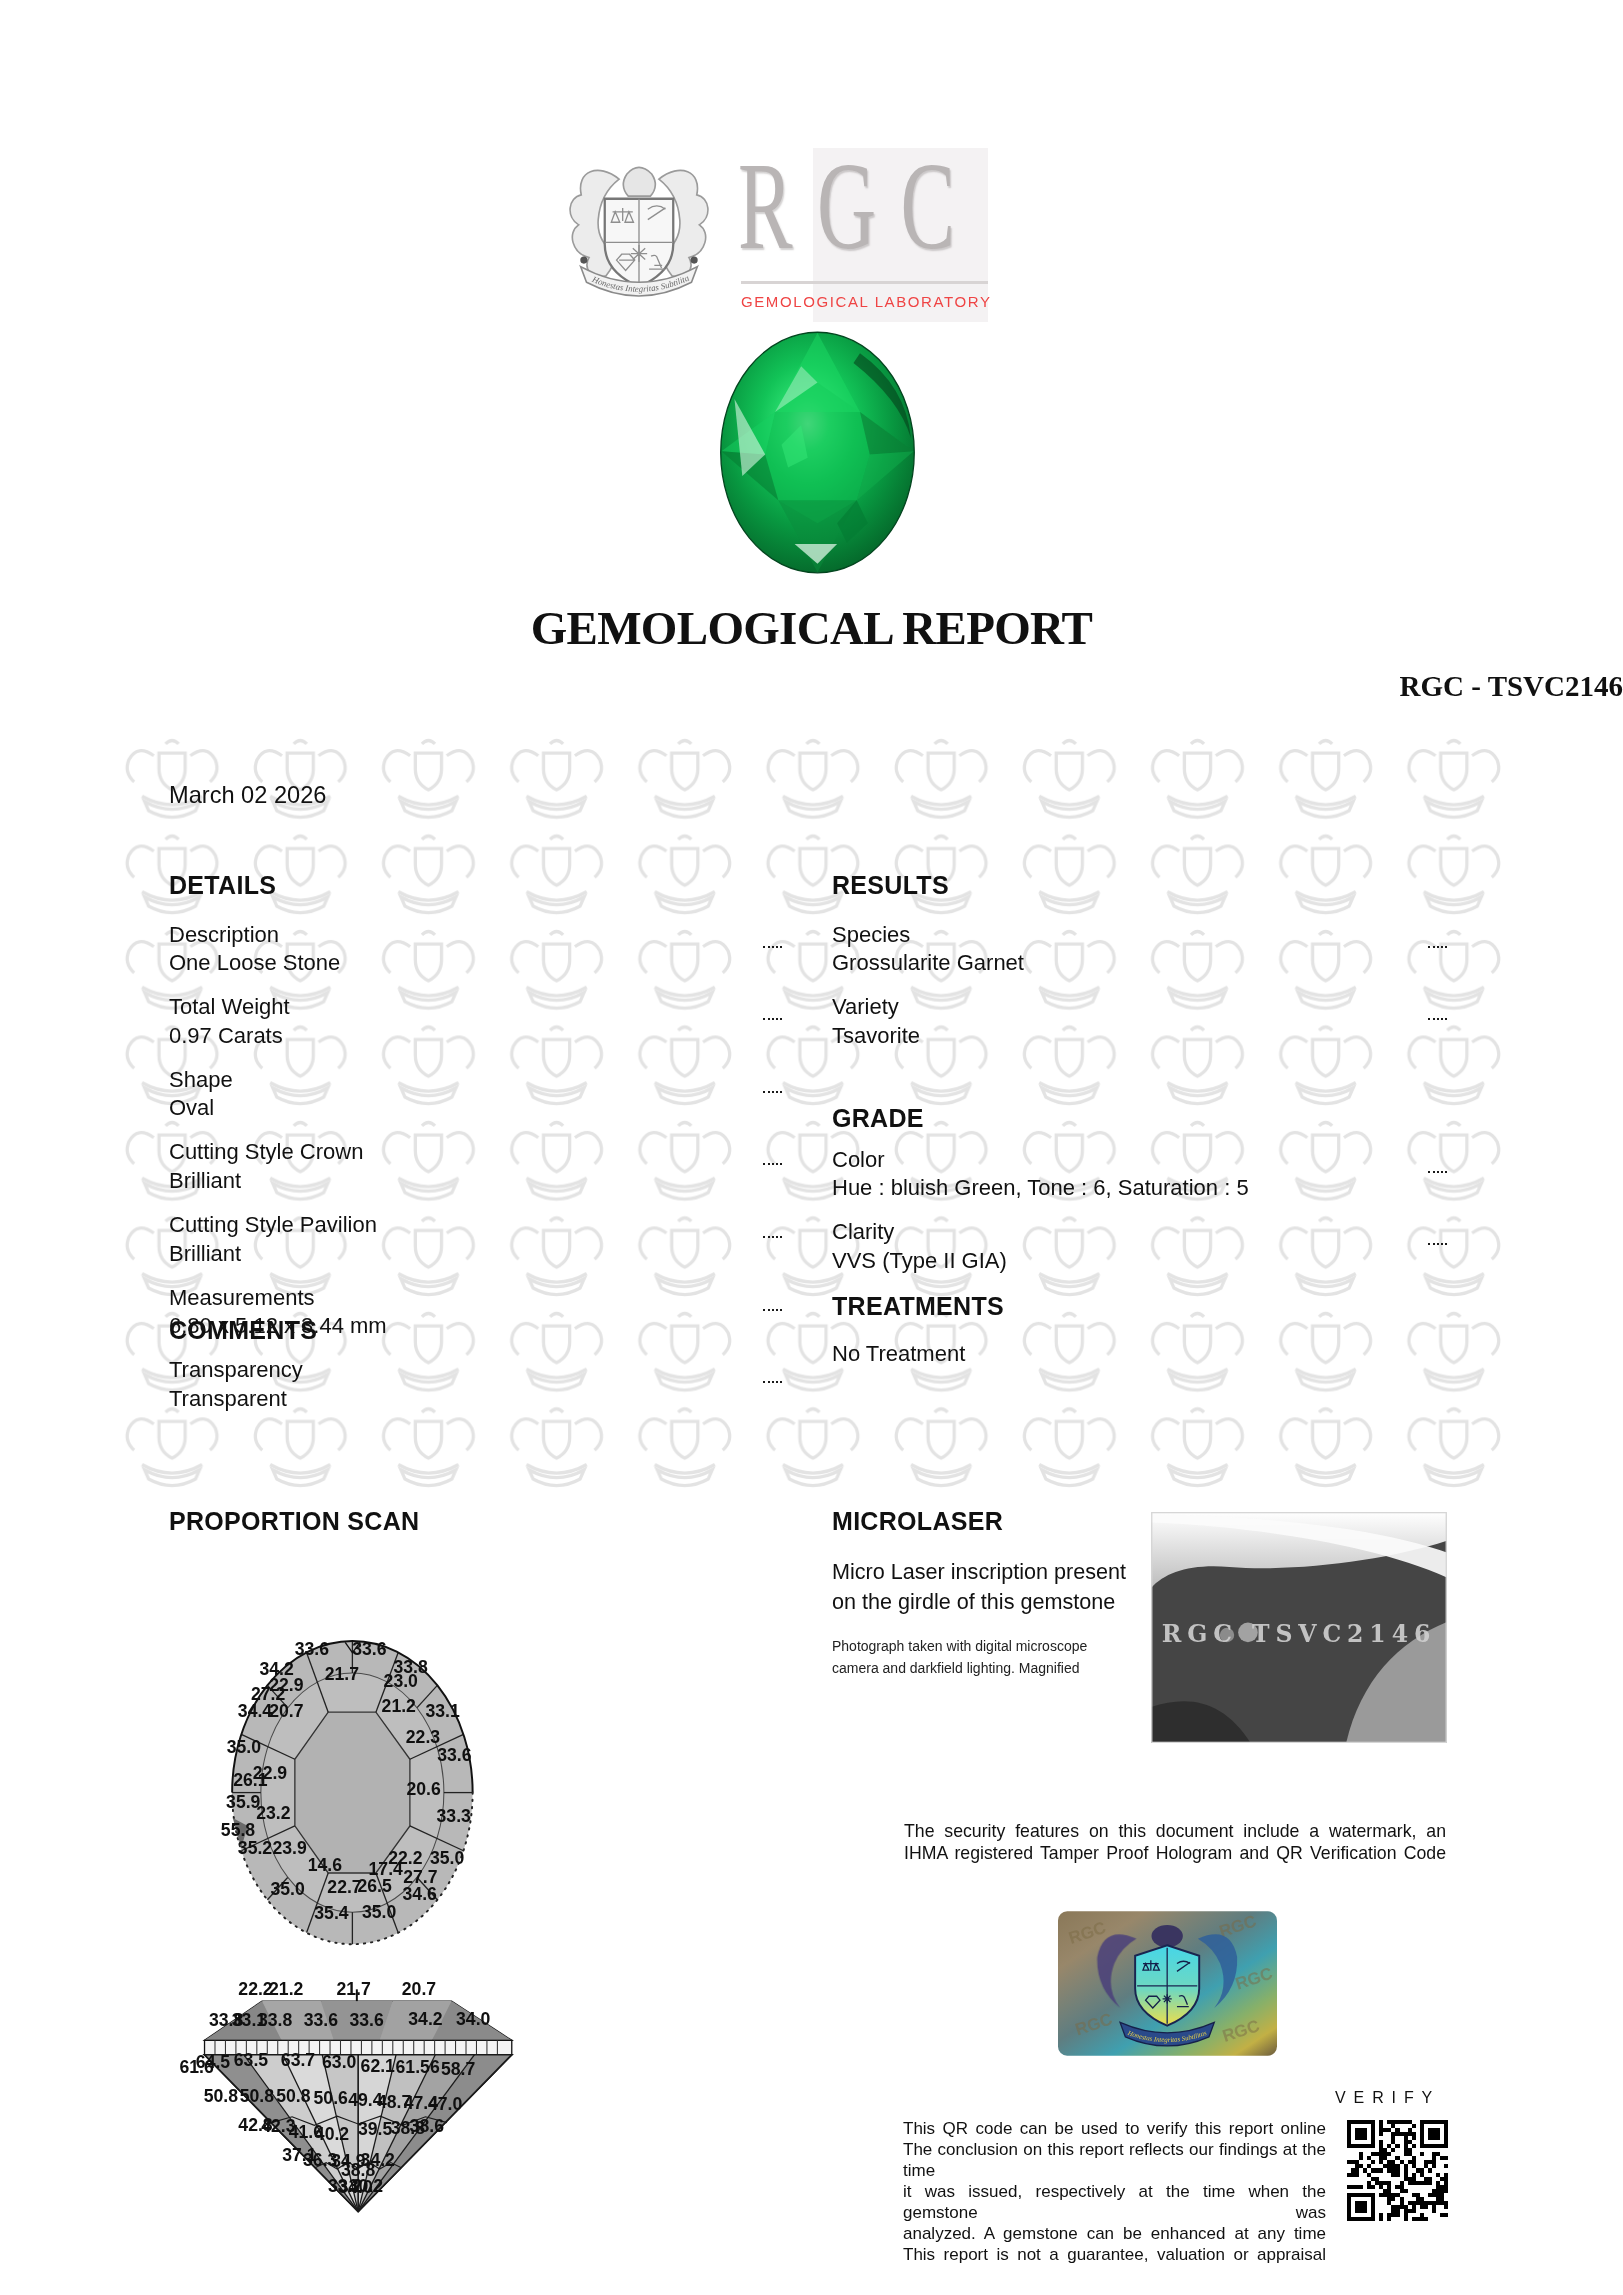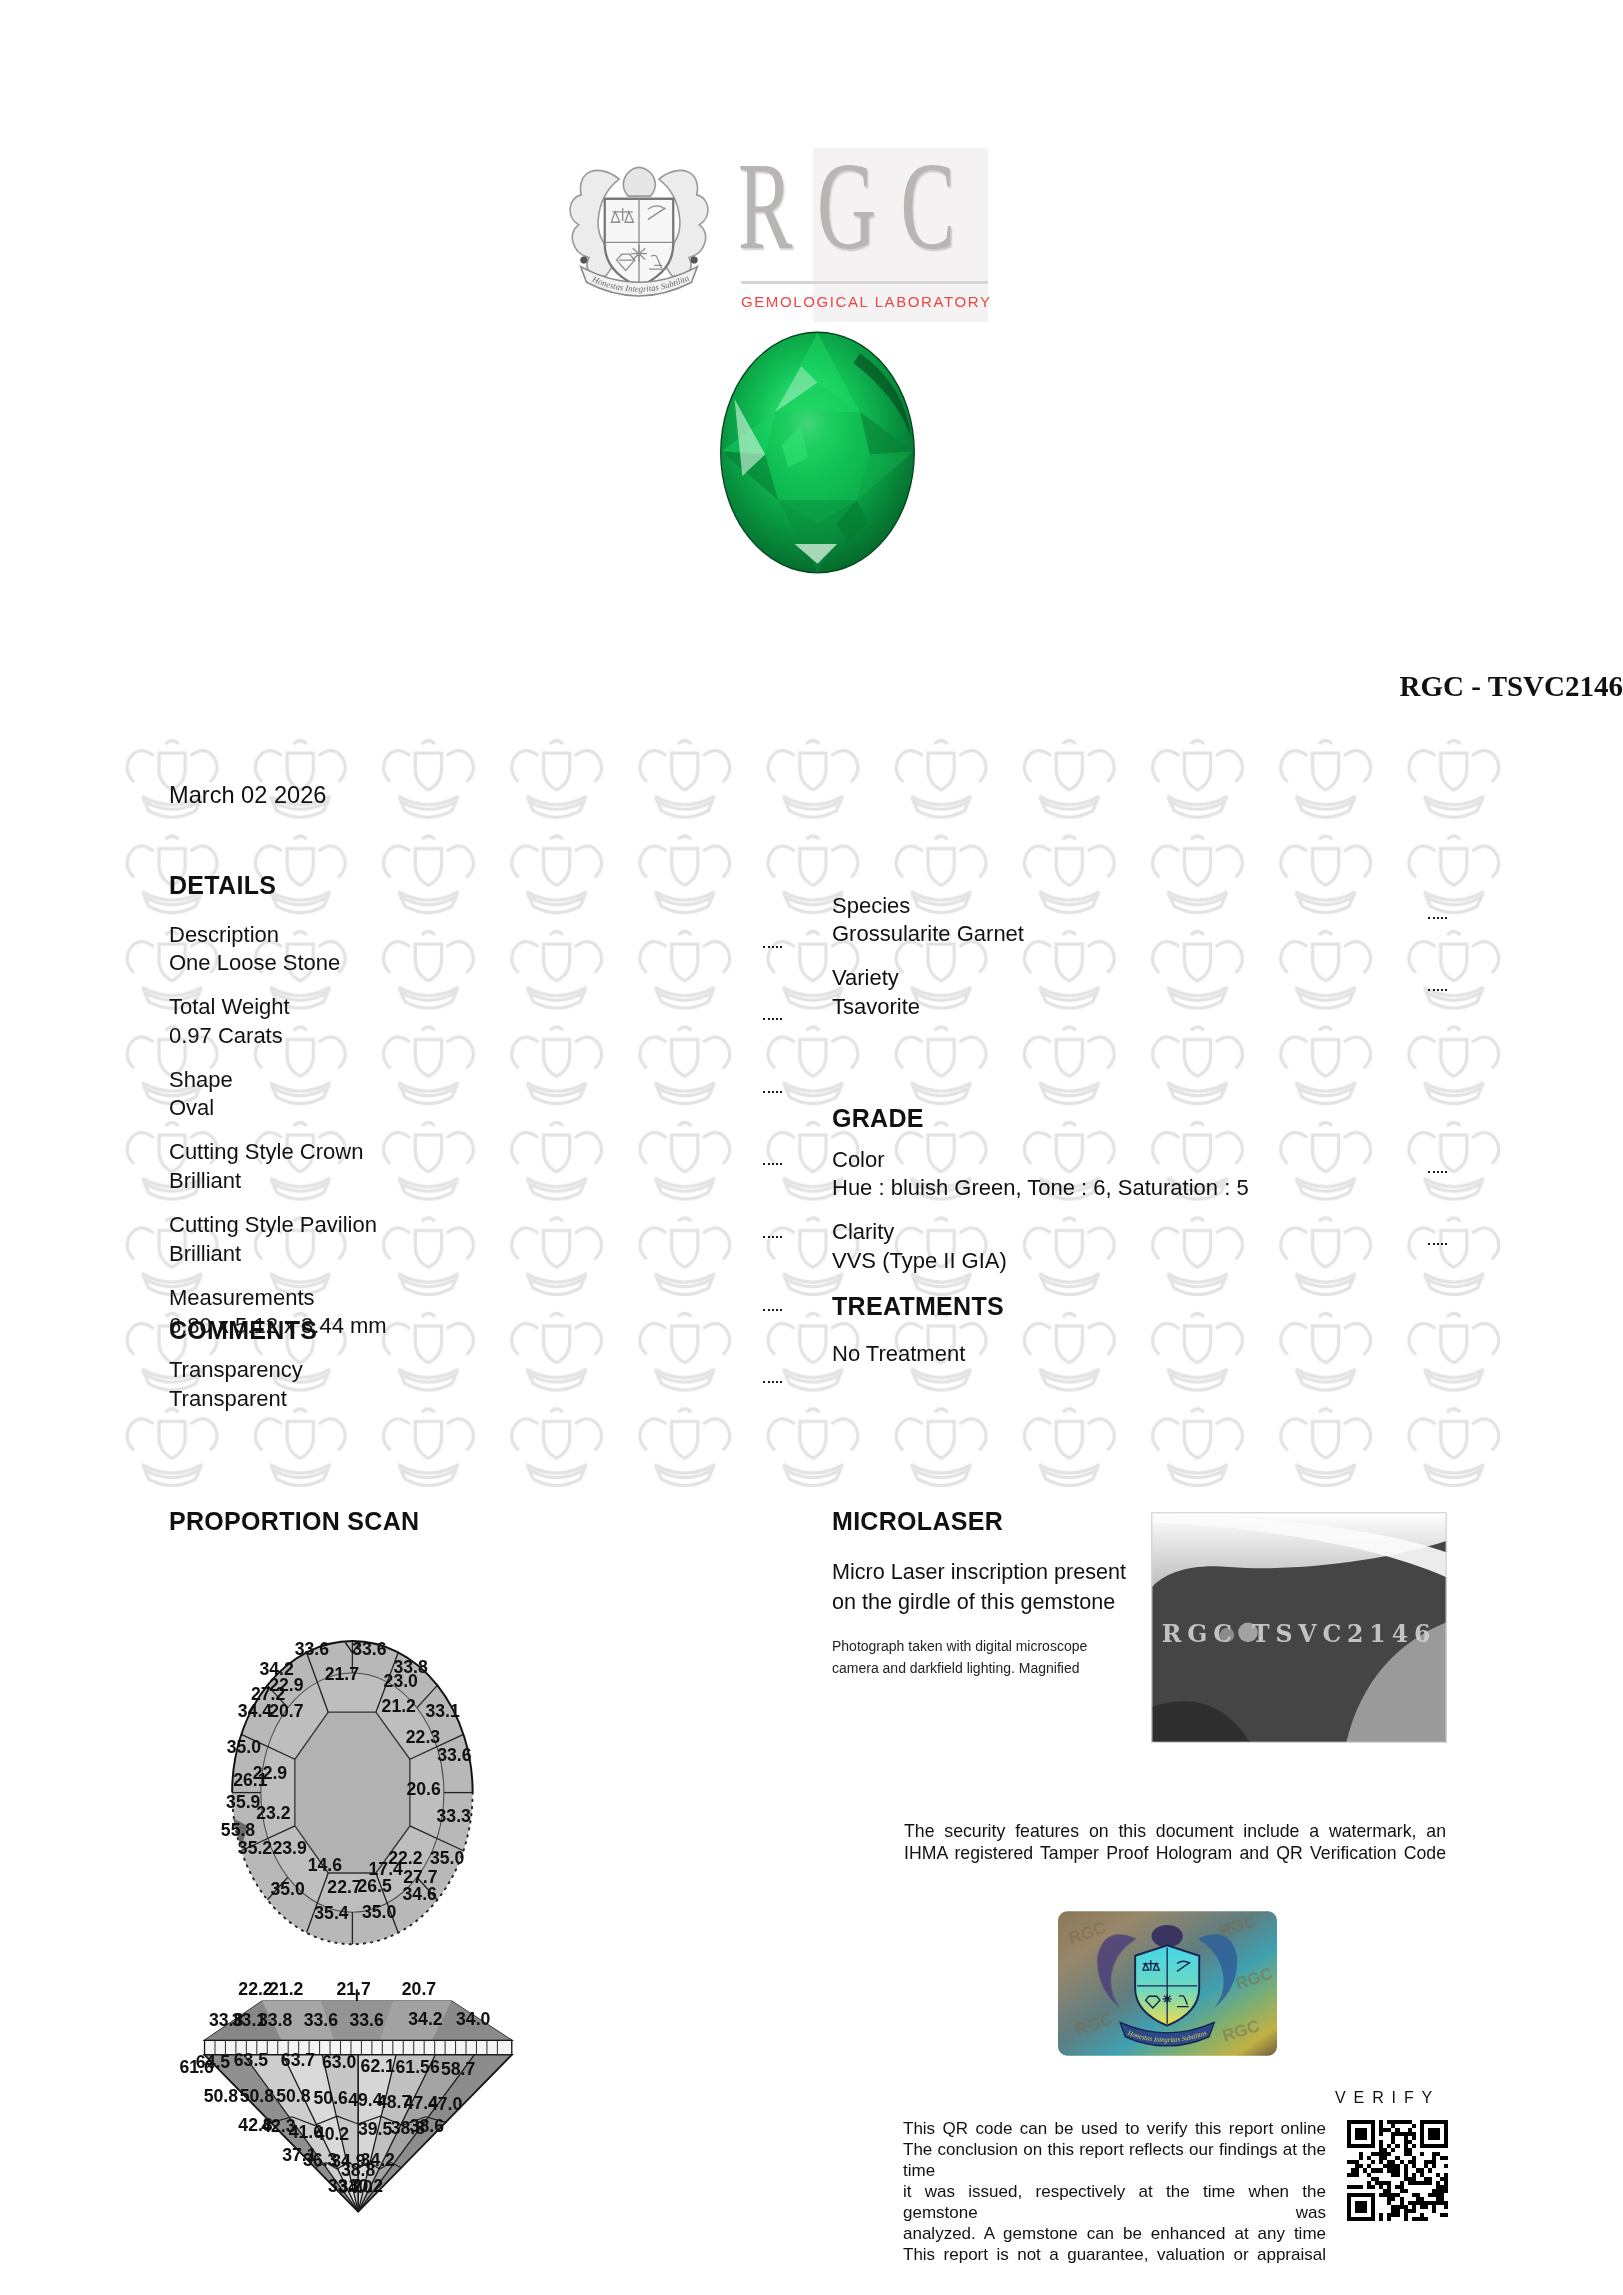--- a/index.html
+++ b/index.html
@@ -122,20 +122,21 @@
     <polygon points="28,190 95,195 110,130" fill="#15cf5f" opacity=".5"></polygon>
     <polygon points="28,190 115,265 95,195" fill="#067a31" opacity=".55"></polygon>
     <polygon points="48,110 95,195 60,228" fill="#d7f7e3" opacity=".6"></polygon>
     <polygon points="140,332 205,332 175,362" fill="#e9fbf0" opacity=".7"></polygon>
     <polygon points="110,130 150,60 175,85" fill="#c6f2d8" opacity=".45"></polygon>
     <path d="M240,40 Q310,90 318,170 Q300,110 230,55 Z" fill="#033b18" opacity=".55"></path>
     <polygon points="205,300 235,265 252,300 220,330" fill="#047a32" opacity=".6"></polygon>
     <polygon points="120,180 150,150 160,200 130,215" fill="#36e877" opacity=".5"></polygon>
   </svg>
 
+  <div class="abs" id="page-title">GEMOLOGICAL REPORT</div>
   <div class="abs" id="report-number">RGC - TSVC2146</div>
   <div class="abs" id="report-date">March 02 2026</div>
 
   <div class="section" id="details">
     <div class="sec-heading">DETAILS</div>
     <div class="rows">
         <div class="row">
           <span class="lbl">Description</span>
           <span class="dots"></span>
           <span class="val">One Loose Stone</span>
@@ -167,20 +168,21 @@
         </div>
         <div class="row">
           <span class="lbl">Transparency</span>
           <span class="dots"></span>
           <span class="val">Transparent</span>
         </div>
       </div>
   </div>
 
   <div class="section" id="results">
+    <div class="sec-heading">RESULTS</div>
     <div class="rows">
         <div class="row">
           <span class="lbl">Species</span>
           <span class="dots"></span>
           <span class="val">Grossularite Garnet</span>
         </div>
         <div class="row">
           <span class="lbl">Variety</span>
           <span class="dots"></span>
           <span class="val">Tsavorite</span>

